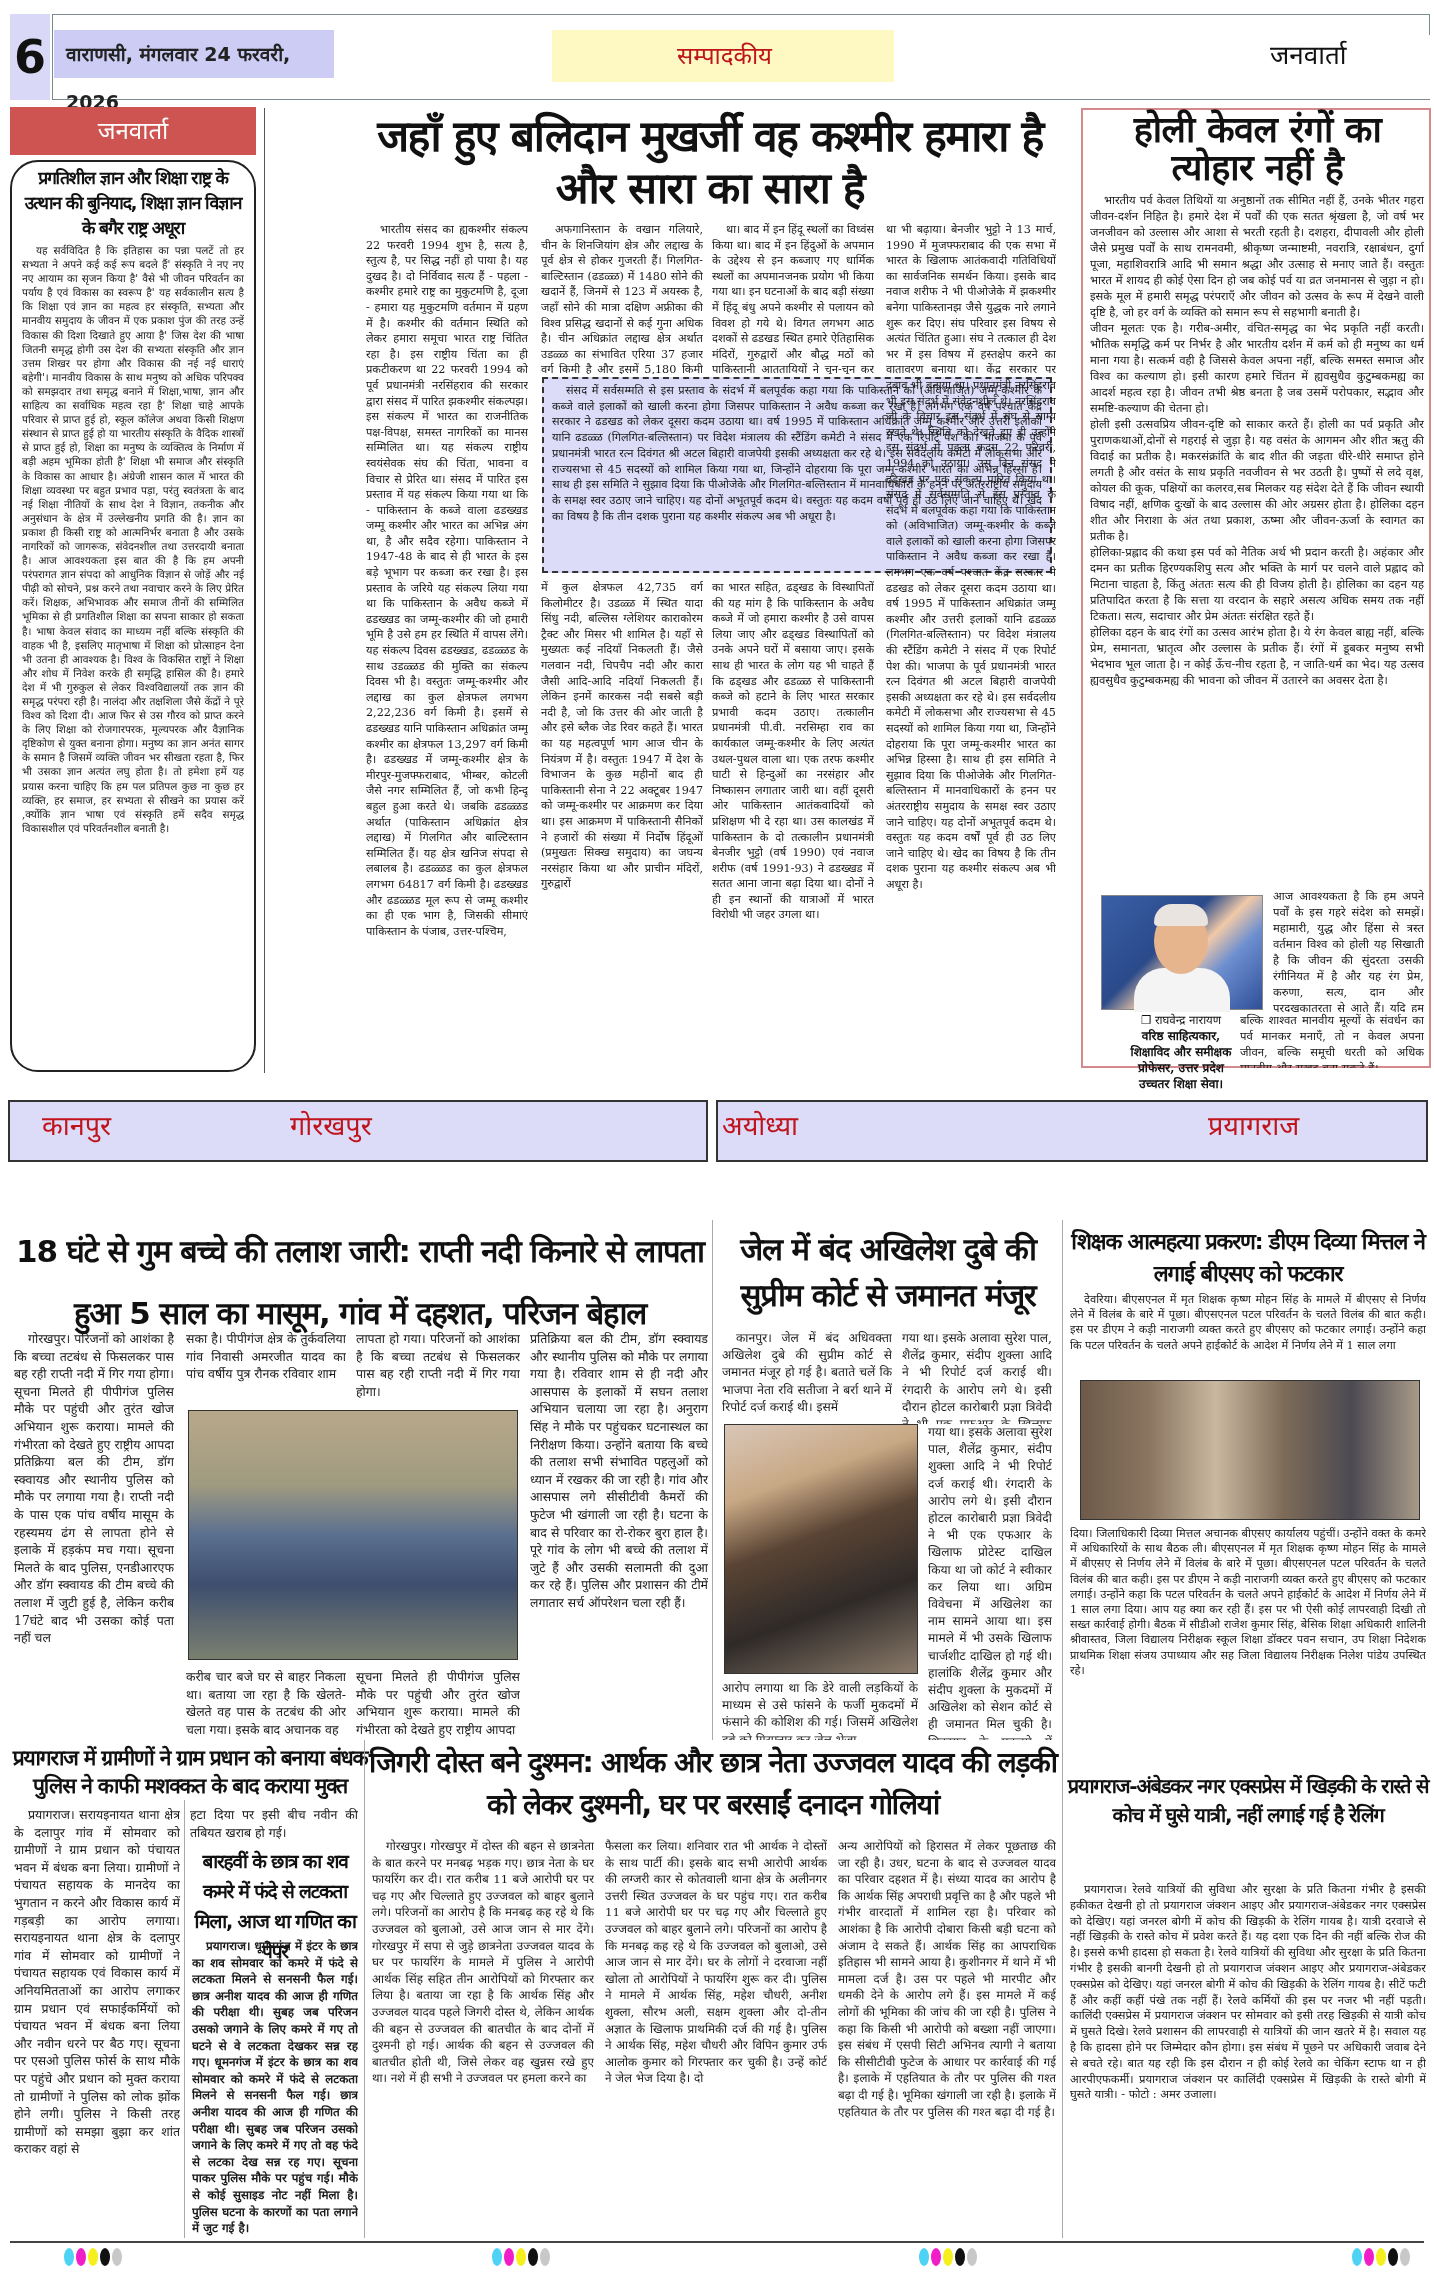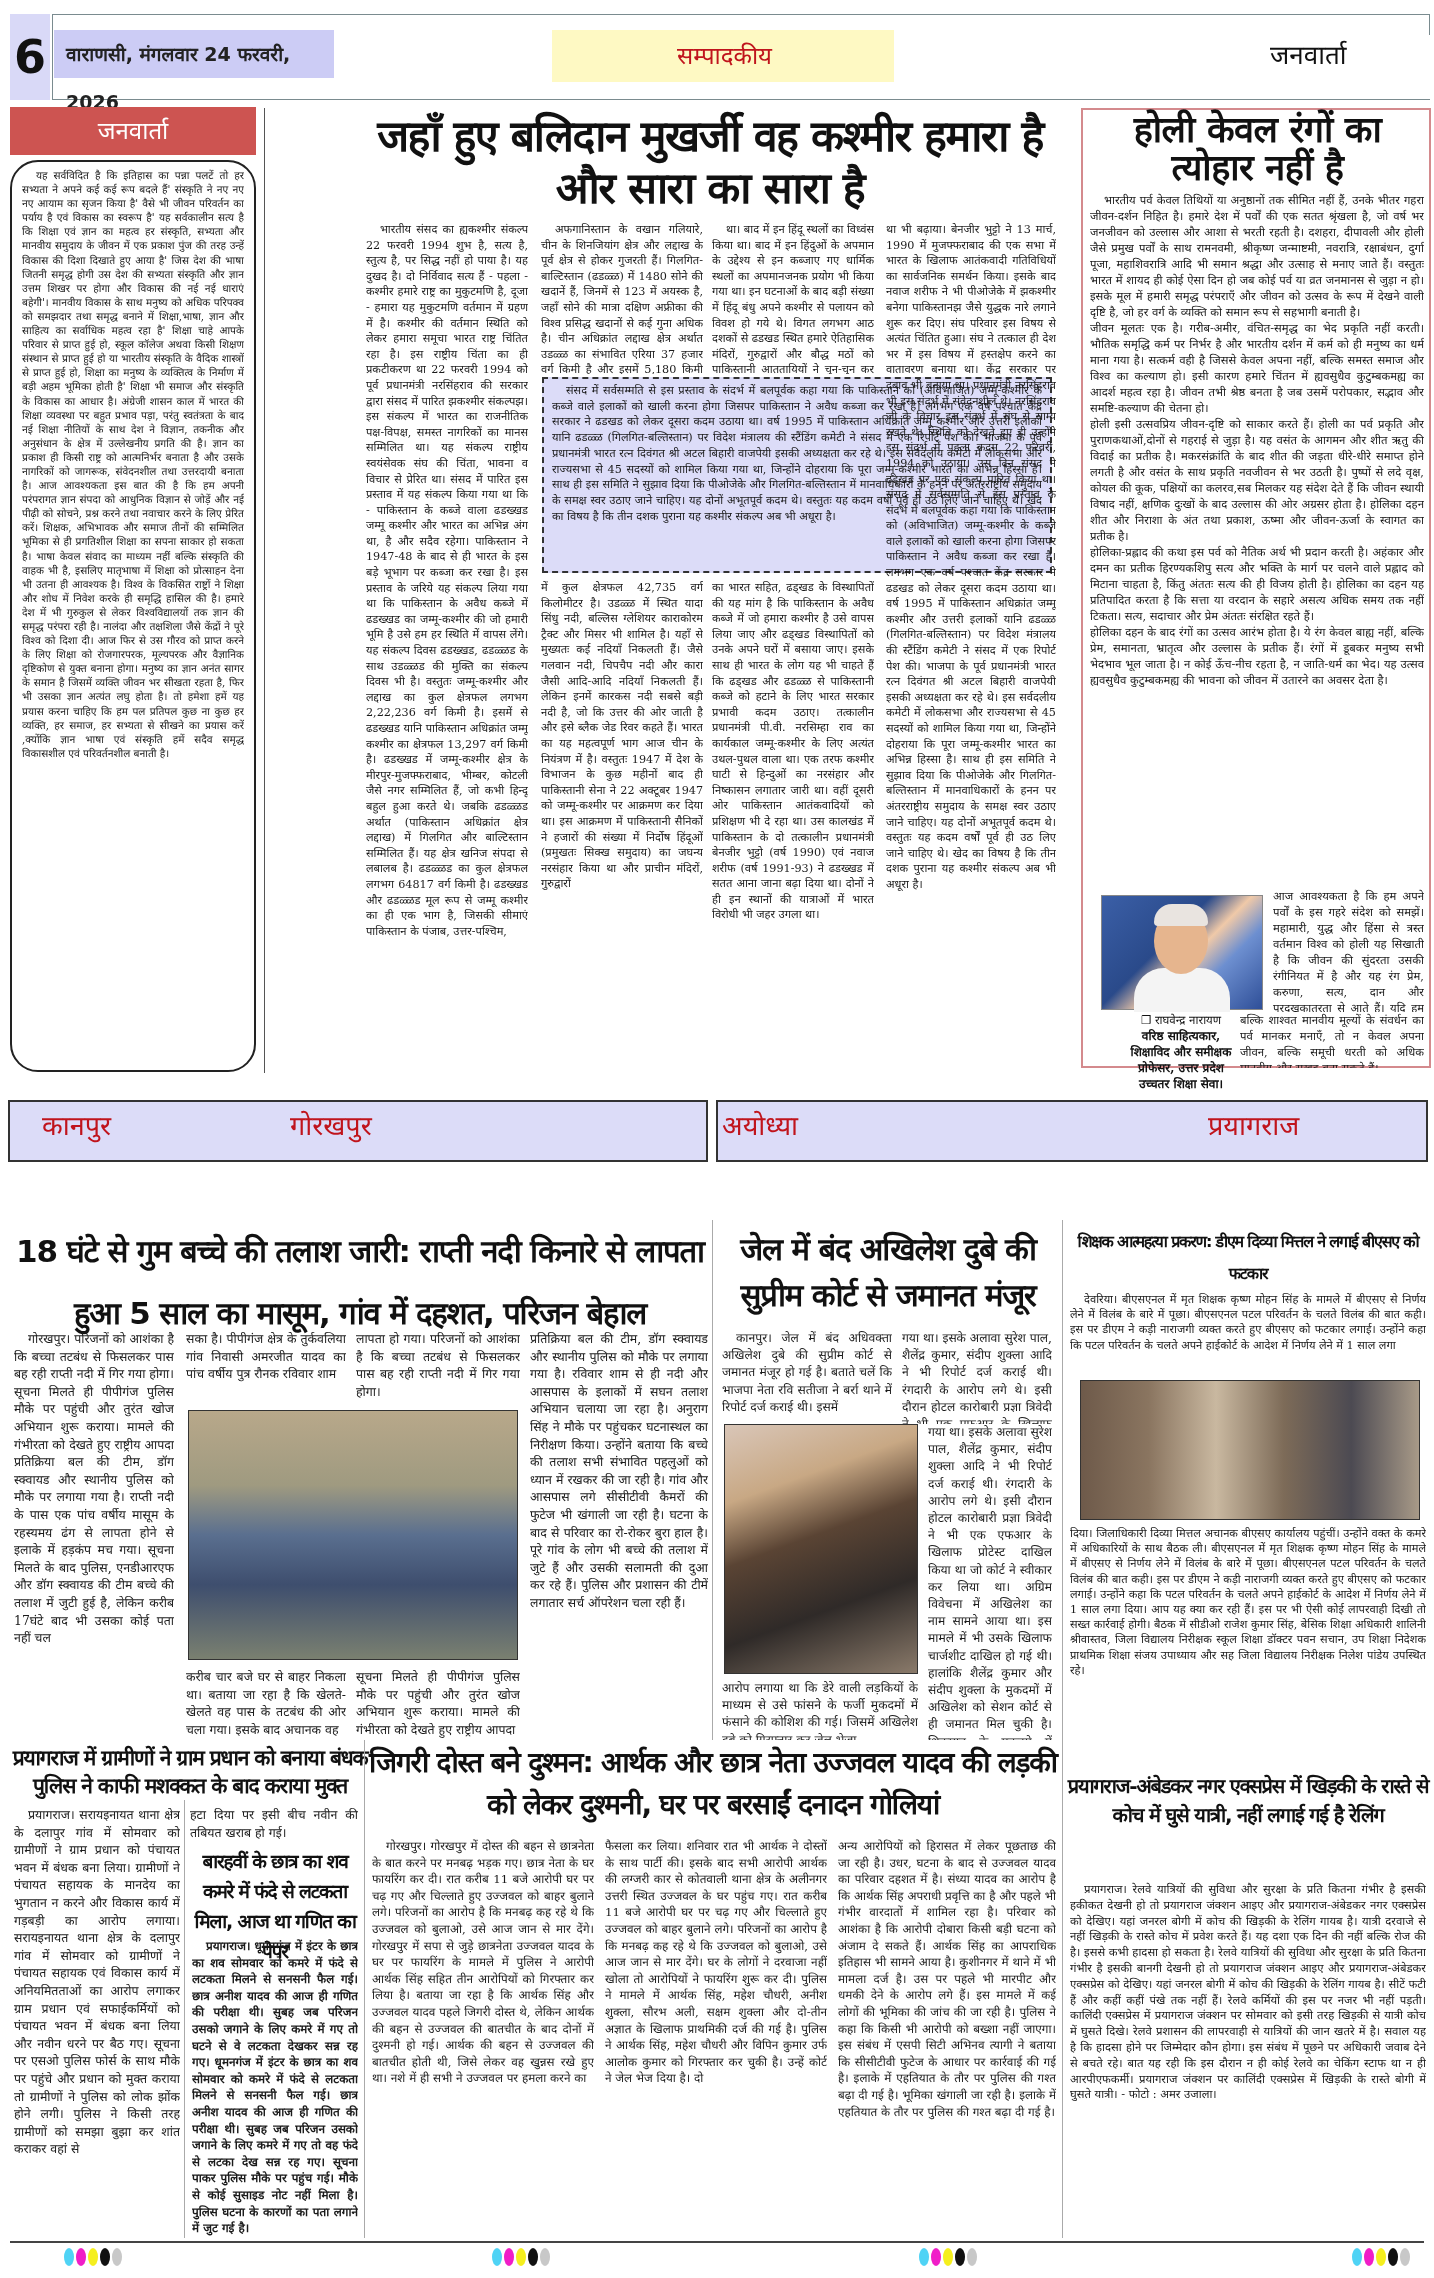--- a/index.html
+++ b/index.html
@@ -58,20 +58,21 @@
 <body>
 
 <div class="abs mast-frame"></div>
 <div class="abs page-no">6</div>
 <div class="abs date-box">वाराणसी, मंगलवार 24 फरवरी, 2026</div>
 <div class="abs section-box">सम्पादकीय</div>
 <div class="abs brand">जनवार्ता</div>
 
 <div class="abs janvarta-bar">जनवार्ता</div>
 <div class="abs left-box">
+  <div class="hl">प्रगतिशील ज्ञान और शिक्षा राष्ट्र के उत्थान की बुनियाद, शिक्षा ज्ञान विज्ञान के बगैर राष्ट्र अधूरा</div>
   <div class="txt">
       <p>यह सर्वविदित है कि इतिहास का पन्ना पलटें तो हर सभ्यता ने अपने कई कई रूप बदले हैं' संस्कृति ने नए नए नए आयाम का सृजन किया है' वैसे भी जीवन परिवर्तन का पर्याय है एवं विकास का स्वरूप है' यह सर्वकालीन सत्य है कि शिक्षा एवं ज्ञान का महत्व हर संस्कृति, सभ्यता और मानवीय समुदाय के जीवन में एक प्रकाश पुंज की तरह उन्हें विकास की दिशा दिखाते हुए आया है' जिस देश की भाषा जितनी समृद्ध होगी उस देश की सभ्यता संस्कृति और ज्ञान उत्तम शिखर पर होगा और विकास की नई नई धाराएं बहेगी'। मानवीय विकास के साथ मनुष्य को अधिक परिपक्व को समझदार तथा समृद्ध बनाने में शिक्षा,भाषा, ज्ञान और साहित्य का सर्वाधिक महत्व रहा है' शिक्षा चाहे आपके परिवार से प्राप्त हुई हो, स्कूल कॉलेज अथवा किसी शिक्षण संस्थान से प्राप्त हुई हो या भारतीय संस्कृति के वैदिक शास्त्रों से प्राप्त हुई हो, शिक्षा का मनुष्य के व्यक्तित्व के निर्माण में बड़ी अहम भूमिका होती है' शिक्षा भी समाज और संस्कृति के विकास का आधार है। अंग्रेजी शासन काल में भारत की शिक्षा व्यवस्था पर बहुत प्रभाव पड़ा, परंतु स्वतंत्रता के बाद नई शिक्षा नीतियों के साथ देश ने विज्ञान, तकनीक और अनुसंधान के क्षेत्र में उल्लेखनीय प्रगति की है। ज्ञान का प्रकाश ही किसी राष्ट्र को आत्मनिर्भर बनाता है और उसके नागरिकों को जागरूक, संवेदनशील तथा उत्तरदायी बनाता है। आज आवश्यकता इस बात की है कि हम अपनी परंपरागत ज्ञान संपदा को आधुनिक विज्ञान से जोड़ें और नई पीढ़ी को सोचने, प्रश्न करने तथा नवाचार करने के लिए प्रेरित करें। शिक्षक, अभिभावक और समाज तीनों की सम्मिलित भूमिका से ही प्रगतिशील शिक्षा का सपना साकार हो सकता है। भाषा केवल संवाद का माध्यम नहीं बल्कि संस्कृति की वाहक भी है, इसलिए मातृभाषा में शिक्षा को प्रोत्साहन देना भी उतना ही आवश्यक है। विश्व के विकसित राष्ट्रों ने शिक्षा और शोध में निवेश करके ही समृद्धि हासिल की है। हमारे देश में भी गुरुकुल से लेकर विश्वविद्यालयों तक ज्ञान की समृद्ध परंपरा रही है। नालंदा और तक्षशिला जैसे केंद्रों ने पूरे विश्व को दिशा दी। आज फिर से उस गौरव को प्राप्त करने के लिए शिक्षा को रोजगारपरक, मूल्यपरक और वैज्ञानिक दृष्टिकोण से युक्त बनाना होगा। मनुष्य का ज्ञान अनंत सागर के समान है जिसमें व्यक्ति जीवन भर सीखता रहता है, फिर भी उसका ज्ञान अत्यंत लघु होता है। तो हमेशा हमें यह प्रयास करना चाहिए कि हम पल प्रतिपल कुछ ना कुछ हर व्यक्ति, हर समाज, हर सभ्यता से सीखने का प्रयास करें ,क्योंकि ज्ञान भाषा एवं संस्कृति हमें सदैव समृद्ध विकासशील एवं परिवर्तनशील बनाती है।</p>
     </div>
 </div>
 
 <div class="abs hl main-hl">जहाँ हुए बलिदान मुखर्जी वह कश्मीर हमारा है और सारा का सारा है</div>
 
 <div class="abs vrule" style="left:264px;top:108px;height:965px;background:#555;"></div>
 
 <div class="col txt" style="left:366px;top:222px;width:162px;height:850px;">
@@ -162,21 +163,21 @@
 <div class="col txt" style="left:722px;top:1680px;width:196px;height:60px;font-size:12.2px;line-height:17.2px;">
     <p style="text-indent:0">आरोप लगाया था कि डेरे वाली लड़कियों के माध्यम से उसे फांसने के फर्जी मुकदमों में फंसाने की कोशिश की गई। जिसमें अखिलेश दुबे को गिरफ्तार कर जेल भेजा</p>
   </div>
 <div class="col txt" style="left:902px;top:1330px;width:150px;height:94px;font-size:12.2px;line-height:17.2px;">
     <p style="text-indent:0">गया था। इसके अलावा सुरेश पाल, शैलेंद्र कुमार, संदीप शुक्ला आदि ने भी रिपोर्ट दर्ज कराई थी। रंगदारी के आरोप लगे थे। इसी दौरान होटल कारोबारी प्रज्ञा त्रिवेदी ने भी एक एफआर के खिलाफ प्रोटेस्ट दाखिल किया था जो कोर्ट ने स्वीकार कर लिया था। अग्रिम विवेचना में अखिलेश का नाम सामने आया था। इस मामले में भी उसके खिलाफ चार्जशीट दाखिल हो गई थी। हालांकि शैलेंद्र कुमार और संदीप शुक्ला के मुकदमों में अखिलेश को सेशन कोर्ट से ही जमानत मिल चुकी है। शिकायत के मुकदमे में हाईकोर्ट से जमानत याचिका खारिज होने के बाद अखिलेश की ओर से सुप्रीम कोर्ट में जमानत याचिका दाखिल की गई थी।</p>
   </div>
 <div class="col txt" style="left:928px;top:1424px;width:124px;height:316px;font-size:12.2px;line-height:17.2px;">
     <p style="text-indent:0">गया था। इसके अलावा सुरेश पाल, शैलेंद्र कुमार, संदीप शुक्ला आदि ने भी रिपोर्ट दर्ज कराई थी। रंगदारी के आरोप लगे थे। इसी दौरान होटल कारोबारी प्रज्ञा त्रिवेदी ने भी एक एफआर के खिलाफ प्रोटेस्ट दाखिल किया था जो कोर्ट ने स्वीकार कर लिया था। अग्रिम विवेचना में अखिलेश का नाम सामने आया था। इस मामले में भी उसके खिलाफ चार्जशीट दाखिल हो गई थी। हालांकि शैलेंद्र कुमार और संदीप शुक्ला के मुकदमों में अखिलेश को सेशन कोर्ट से ही जमानत मिल चुकी है। शिकायत के मुकदमे में हाईकोर्ट से जमानत याचिका खारिज होने के बाद अखिलेश की ओर से सुप्रीम कोर्ट में जमानत याचिका दाखिल की गई थी।</p>
   </div>
 
-<div class="abs hl story-hl" style="left:1066px;top:1226px;width:364px;font-size:16px;line-height:32px;">शिक्षक आत्महत्या प्रकरण: डीएम दिव्या मित्तल ने लगाई बीएसए को फटकार</div>
+<div class="abs hl story-hl" style="left:1066px;top:1226px;width:364px;font-size:22px;line-height:32px;">शिक्षक आत्महत्या प्रकरण: डीएम दिव्या मित्तल ने लगाई बीएसए को फटकार</div>
 <div class="col txt" style="left:1070px;top:1292px;width:356px;height:88px;font-size:11.2px;line-height:15.2px;">
     <p>देवरिया। बीएसएनल में मृत शिक्षक कृष्ण मोहन सिंह के मामले में बीएसए से निर्णय लेने में विलंब के बारे में पूछा। बीएसएनल पटल परिवर्तन के चलते विलंब की बात कही। इस पर डीएम ने कड़ी नाराजगी व्यक्त करते हुए बीएसए को फटकार लगाई। उन्होंने कहा कि पटल परिवर्तन के चलते अपने हाईकोर्ट के आदेश में निर्णय लेने में 1 साल लगा</p>
   </div>
 <div class="abs photo" style="left:1080px;top:1380px;width:340px;height:140px;background:linear-gradient(90deg,#6e5a4a 0%,#8a7560 20%,#c9b8a0 40%,#7d6b58 60%,#4c4a52 80%,#a89a88 100%);"></div>
 <div class="col txt" style="left:1070px;top:1526px;width:356px;height:248px;font-size:11.2px;line-height:15.2px;">
     <p style="text-indent:0">दिया। जिलाधिकारी दिव्या मित्तल अचानक बीएसए कार्यालय पहुंचीं। उन्होंने वक्त के कमरे में अधिकारियों के साथ बैठक ली। बीएसएनल में मृत शिक्षक कृष्ण मोहन सिंह के मामले में बीएसए से निर्णय लेने में विलंब के बारे में पूछा। बीएसएनल पटल परिवर्तन के चलते विलंब की बात कही। इस पर डीएम ने कड़ी नाराजगी व्यक्त करते हुए बीएसए को फटकार लगाई। उन्होंने कहा कि पटल परिवर्तन के चलते अपने हाईकोर्ट के आदेश में निर्णय लेने में 1 साल लगा दिया। आप यह क्या कर रही हैं। इस पर भी ऐसी कोई लापरवाही दिखी तो सख्त कार्रवाई होगी। बैठक में सीडीओ राजेश कुमार सिंह, बेसिक शिक्षा अधिकारी शालिनी श्रीवास्तव, जिला विद्यालय निरीक्षक स्कूल शिक्षा डॉक्टर पवन सचान, उप शिक्षा निदेशक प्राथमिक शिक्षा संजय उपाध्याय और सह जिला विद्यालय निरीक्षक निलेश पांडेय उपस्थित रहे।</p>
   </div>
 
 <div class="abs hl story-hl" style="left:10px;top:1744px;width:360px;font-size:21px;line-height:28px;">प्रयागराज में ग्रामीणों ने ग्राम प्रधान को बनाया बंधक पुलिस ने काफी मशक्कत के बाद कराया मुक्त</div>
 <div class="col txt" style="left:14px;top:1806px;width:166px;height:430px;font-size:12.4px;line-height:17.6px;">

